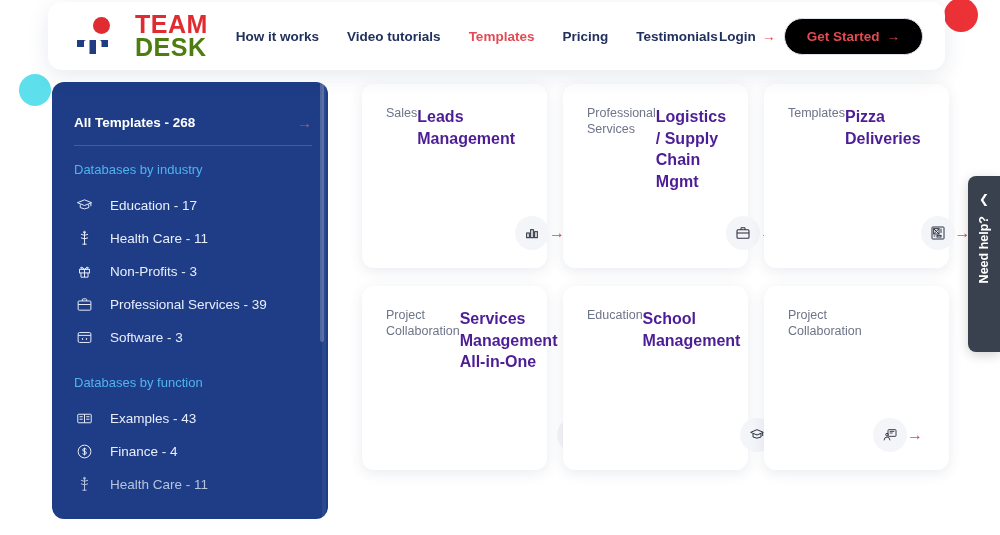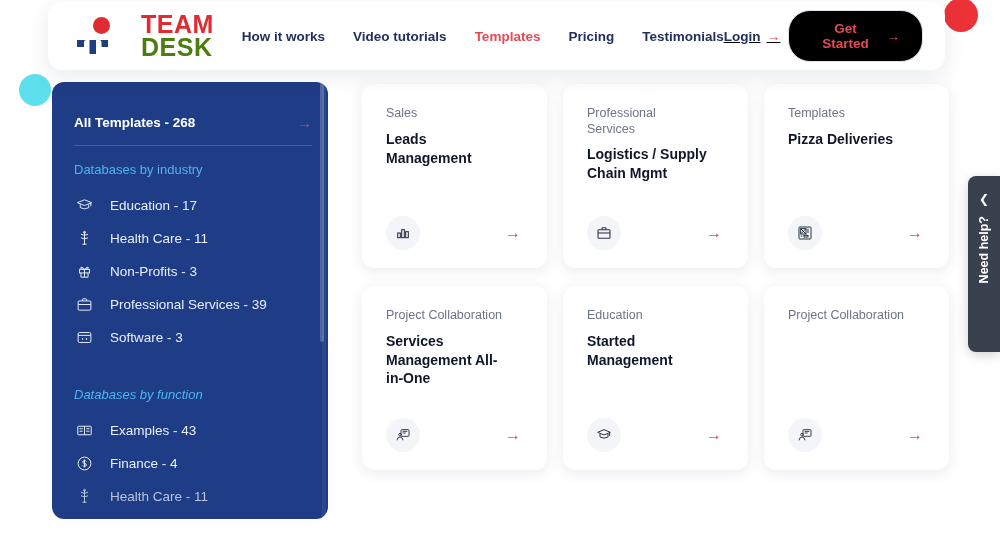--- a/index.html
+++ b/index.html
@@ -31,21 +31,21 @@
   .navbar {
     position: absolute; left: 48px; top: 2px;
     width: 897px; height: 68px;
     background: #ffffff;
     border-radius: 14px;
     box-shadow: 0 6px 22px rgba(30,45,90,0.10);
     display: flex; align-items: center;
     padding: 0 22px 0 26px;
     z-index: 5;
   }
-  .logo { display: flex; align-items: center; gap: 15px; position: relative; }
+  .logo { display: flex; align-items: center; gap: 9px; position: relative; }
   .logo-mark {
     position: relative; width: 50px; height: 40px; flex: none;
   }
   .logo-mark .dot {
     position: absolute; left: 19px; top: 1px;
     width: 17px; height: 17px; border-radius: 50%;
     background: #e02b31;
   }
   .logo-words {
     display: flex; flex-direction: column;
@@ -60,21 +60,21 @@
     color: #4d7c0f; font-family: "Liberation Sans", sans-serif;
   }
 
   .nav-links { display: flex; align-items: flex-start; gap: 28px; margin-left: 28px; }
   .nav-link {
     font-size: 13.5px; font-weight: bold; color: #21305c;
     text-decoration: none; white-space: nowrap; cursor: pointer;
   }
   .nav-link.active { color: #e34a52; }
 
-  .nav-right { margin-left: auto; display: flex; align-items: center; gap: 8px; text-decoration: underline; }
+  .nav-right { margin-left: auto; display: flex; align-items: center; gap: 8px; }
   .login-link {
     font-size: 13.5px; font-weight: bold; color: #21305c;
     display: flex; align-items: center; gap: 6px; cursor: pointer;
   }
   .login-link .arw { color: #e34a52; font-size: 14px; }
   .btn-get-started {
     border: 1.3px solid #dfe3ec; border-radius: 22px;
     background: #000000; color: #e34a52;
     font-size: 13.5px; font-weight: bold;
     padding: 10px 22px; cursor: pointer;
@@ -105,21 +105,21 @@
   }
   .all-templates .arw { color: #ef4352; font-size: 15px; }
   .divider {
     height: 1px; background: rgba(255,255,255,0.17);
     margin: 0 2px 16px 2px;
   }
   .group-title {
     color: #4fb3f0; font-size: 13px; font-weight: 500;
     margin: 0 0 14px 2px;
   }
-  .group-title.second { margin-top: 36px; font-style: italic; }
+  .group-title.second { margin-top: 24px; }
   .side-item {
     display: flex; align-items: center; gap: 16px;
     padding: 4px 2px; margin-bottom: 5px; cursor: pointer;
   }
   .side-item .si-icon {
     width: 20px; height: 20px; flex: none;
     display: flex; align-items: center; justify-content: center;
     color: #e8edf8;
   }
   .side-item .si-label {
@@ -150,29 +150,29 @@
     gap: 18px 16px;
     z-index: 2;
   }
   .card {
     background: #ffffff;
     border-radius: 12px;
     box-shadow: 0 3px 14px rgba(40,55,100,0.10);
     padding: 22px 20px 18px 24px;
     position: relative;
     cursor: pointer;
-    display: flex; flex-direction: column; justify-content: space-between;
+    display: flex; flex-direction: row; justify-content: space-between;
   }
   .card-cat {
     font-size: 12.5px; color: #6e7489; font-weight: 400;
     line-height: 1.25; margin-bottom: 8px;
     max-width: 120px;
   }
   .card-title {
-    font-size: 14px; color: #0f172a; font-weight: bold;
+    font-size: 16px; color: #4c1d95; font-weight: bold;
     line-height: 1.35;
     max-width: 125px;
   }
   .card-foot {
     margin-top: auto;
     display: flex; align-items: center; justify-content: space-between;
   }
   .card-icon-circle {
     width: 34px; height: 34px; border-radius: 50%;
     background: #f4f5f9;
@@ -431,21 +431,21 @@
             <circle cx="7.5" cy="11.5" r="2"></circle>
             <path d="M3 20 Q3.5 15 7.5 15 Q11.5 15 12 20"></path>
           </svg>
         </span>
         <span class="card-arw">→</span>
       </div>
     </div>
 
     <div class="card">
       <div class="card-cat">Education</div>
-      <div class="card-title">Started Management</div>
+      <div class="card-title">School Management</div>
       <div class="card-foot">
         <span class="card-icon-circle">
           <svg width="16" height="16" viewBox="0 0 24 24" fill="none" stroke="currentColor" stroke-width="1.5">
             <path d="M2.5 8 L12 4 L21.5 8 L12 12 Z"></path>
               <path d="M6 10.5 V15 Q12 18.5 18 15 V10.5"></path>
               <path d="M20.5 8.8 V13.5"></path>
           </svg>
         </span>
         <span class="card-arw">→</span>
       </div>

